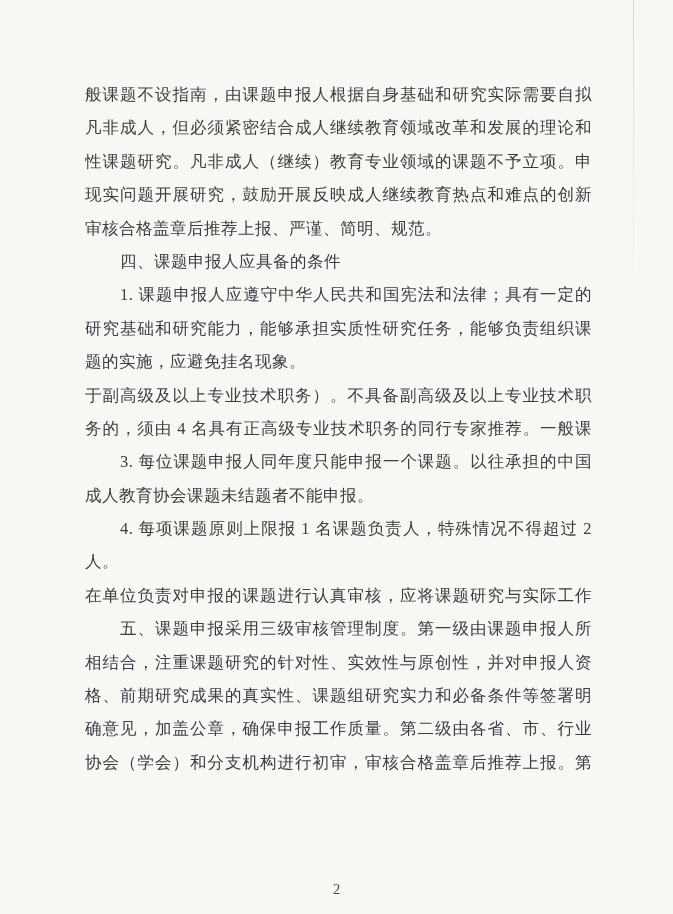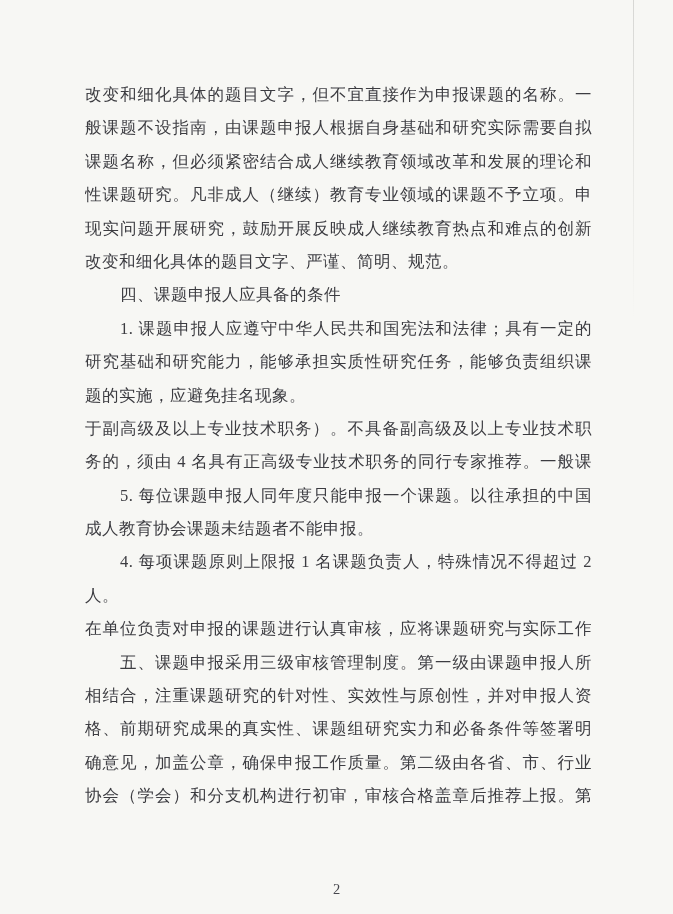--- a/index.html
+++ b/index.html
@@ -61,45 +61,44 @@
 </head>
 <body>
 
 <div class="page">
 
   <div class="edge-line"></div>
 
   <main class="text-area">
 
     <section>
-      <div class="ln full">改变和细化具体的题目文字，但不宜直接作为申报课题的名称。一</div>
       <div class="ln full">般课题不设指南，由课题申报人根据自身基础和研究实际需要自拟</div>
-      <div class="ln full">课题名称，但必须紧密结合成人继续教育领域改革和发展的理论和</div>
+      <div class="ln full">凡非成人，但必须紧密结合成人继续教育领域改革和发展的理论和</div>
       <div class="ln full">性课题研究。凡非成人（继续）教育专业领域的课题不予立项。申</div>
       <div class="ln full">现实问题开展研究，鼓励开展反映成人继续教育热点和难点的创新</div>
-      <div class="ln left">改变和细化具体的题目文字、严谨、简明、规范。</div>
+      <div class="ln left">审核合格盖章后推荐上报、严谨、简明、规范。</div>
     </section>
 
     <section>
       <div class="ln left indent">四、课题申报人应具备的条件</div>
     </section>
 
     <section>
       <div class="ln full indent">1. 课题申报人应遵守中华人民共和国宪法和法律；具有一定的</div>
       <div class="ln full">研究基础和研究能力，能够承担实质性研究任务，能够负责组织课</div>
       <div class="ln left">题的实施，应避免挂名现象。</div>
     </section>
 
     <section>
       <div class="ln full">于副高级及以上专业技术职务）。不具备副高级及以上专业技术职</div>
       <div class="ln full">务的，须由 4 名具有正高级专业技术职务的同行专家推荐。一般课</div>
     </section>
 
     <section>
-      <div class="ln full indent">5. 每位课题申报人同年度只能申报一个课题。以往承担的中国</div>
+      <div class="ln full indent">3. 每位课题申报人同年度只能申报一个课题。以往承担的中国</div>
       <div class="ln left">成人教育协会课题未结题者不能申报。</div>
     </section>
 
     <section>
       <div class="ln full indent">4. 每项课题原则上限报 1 名课题负责人，特殊情况不得超过 2</div>
       <div class="ln left">人。</div>
     </section>
 
     <section>
       <div class="ln full">在单位负责对申报的课题进行认真审核，应将课题研究与实际工作</div>

